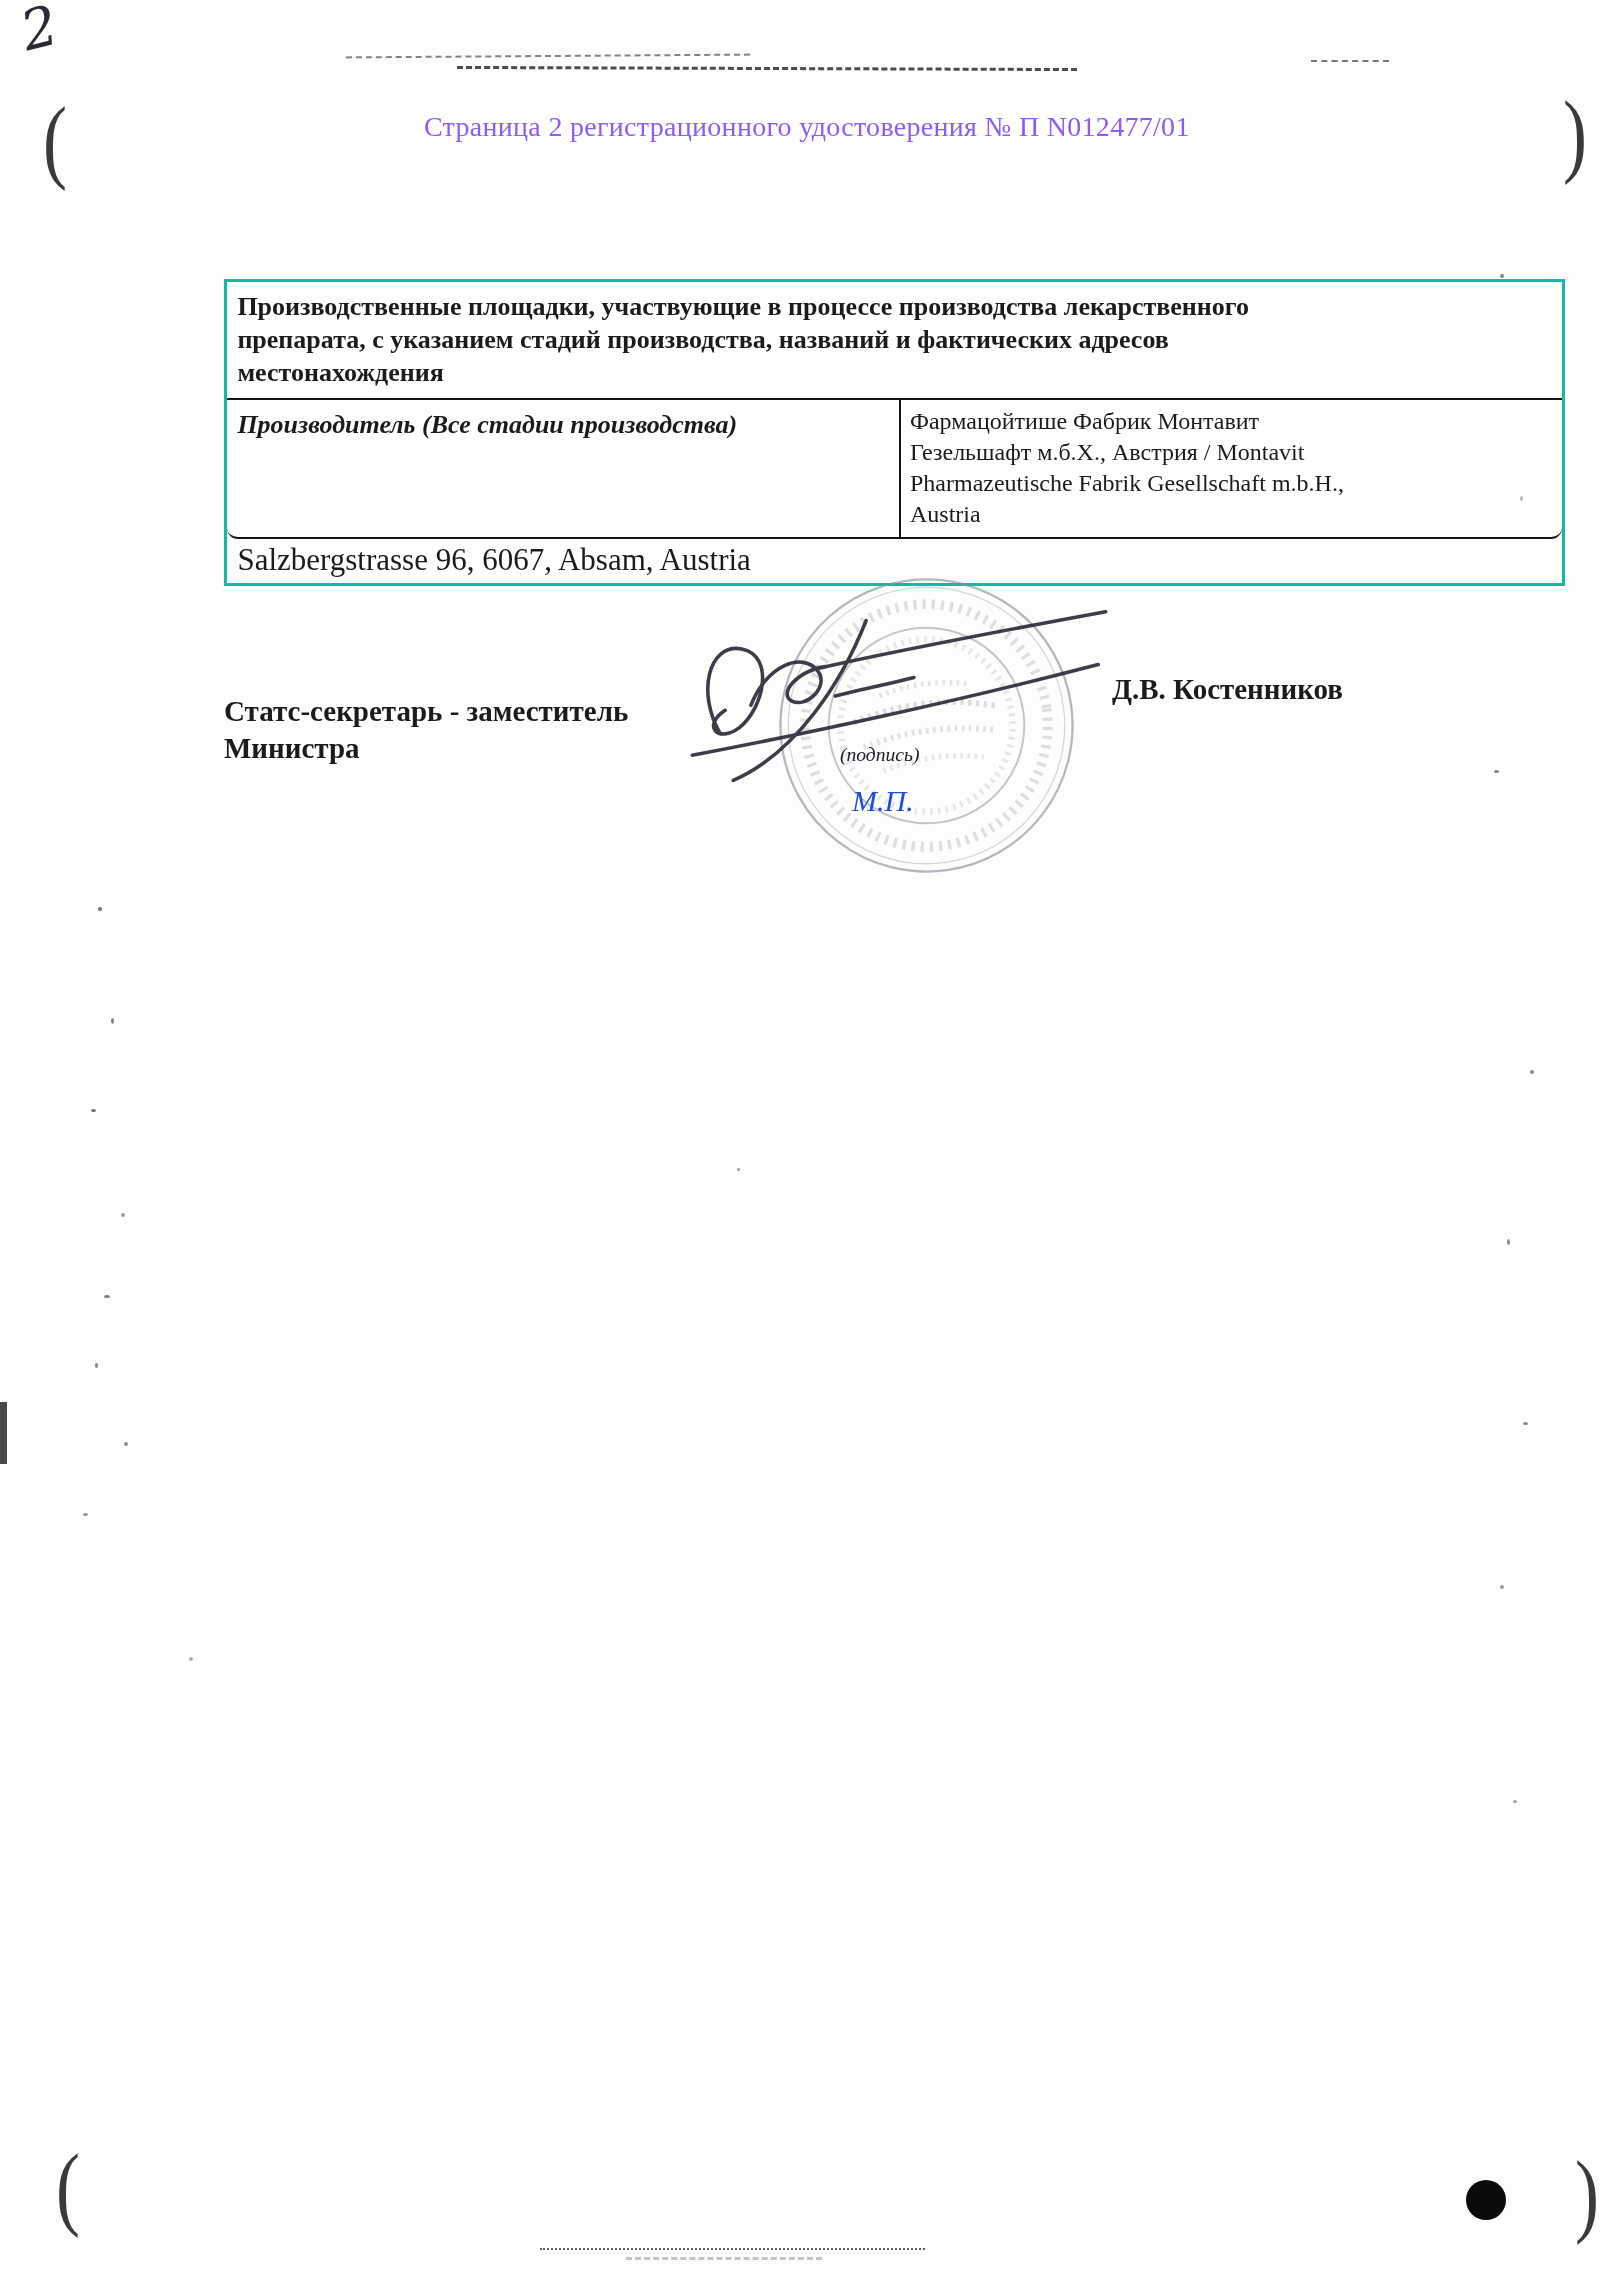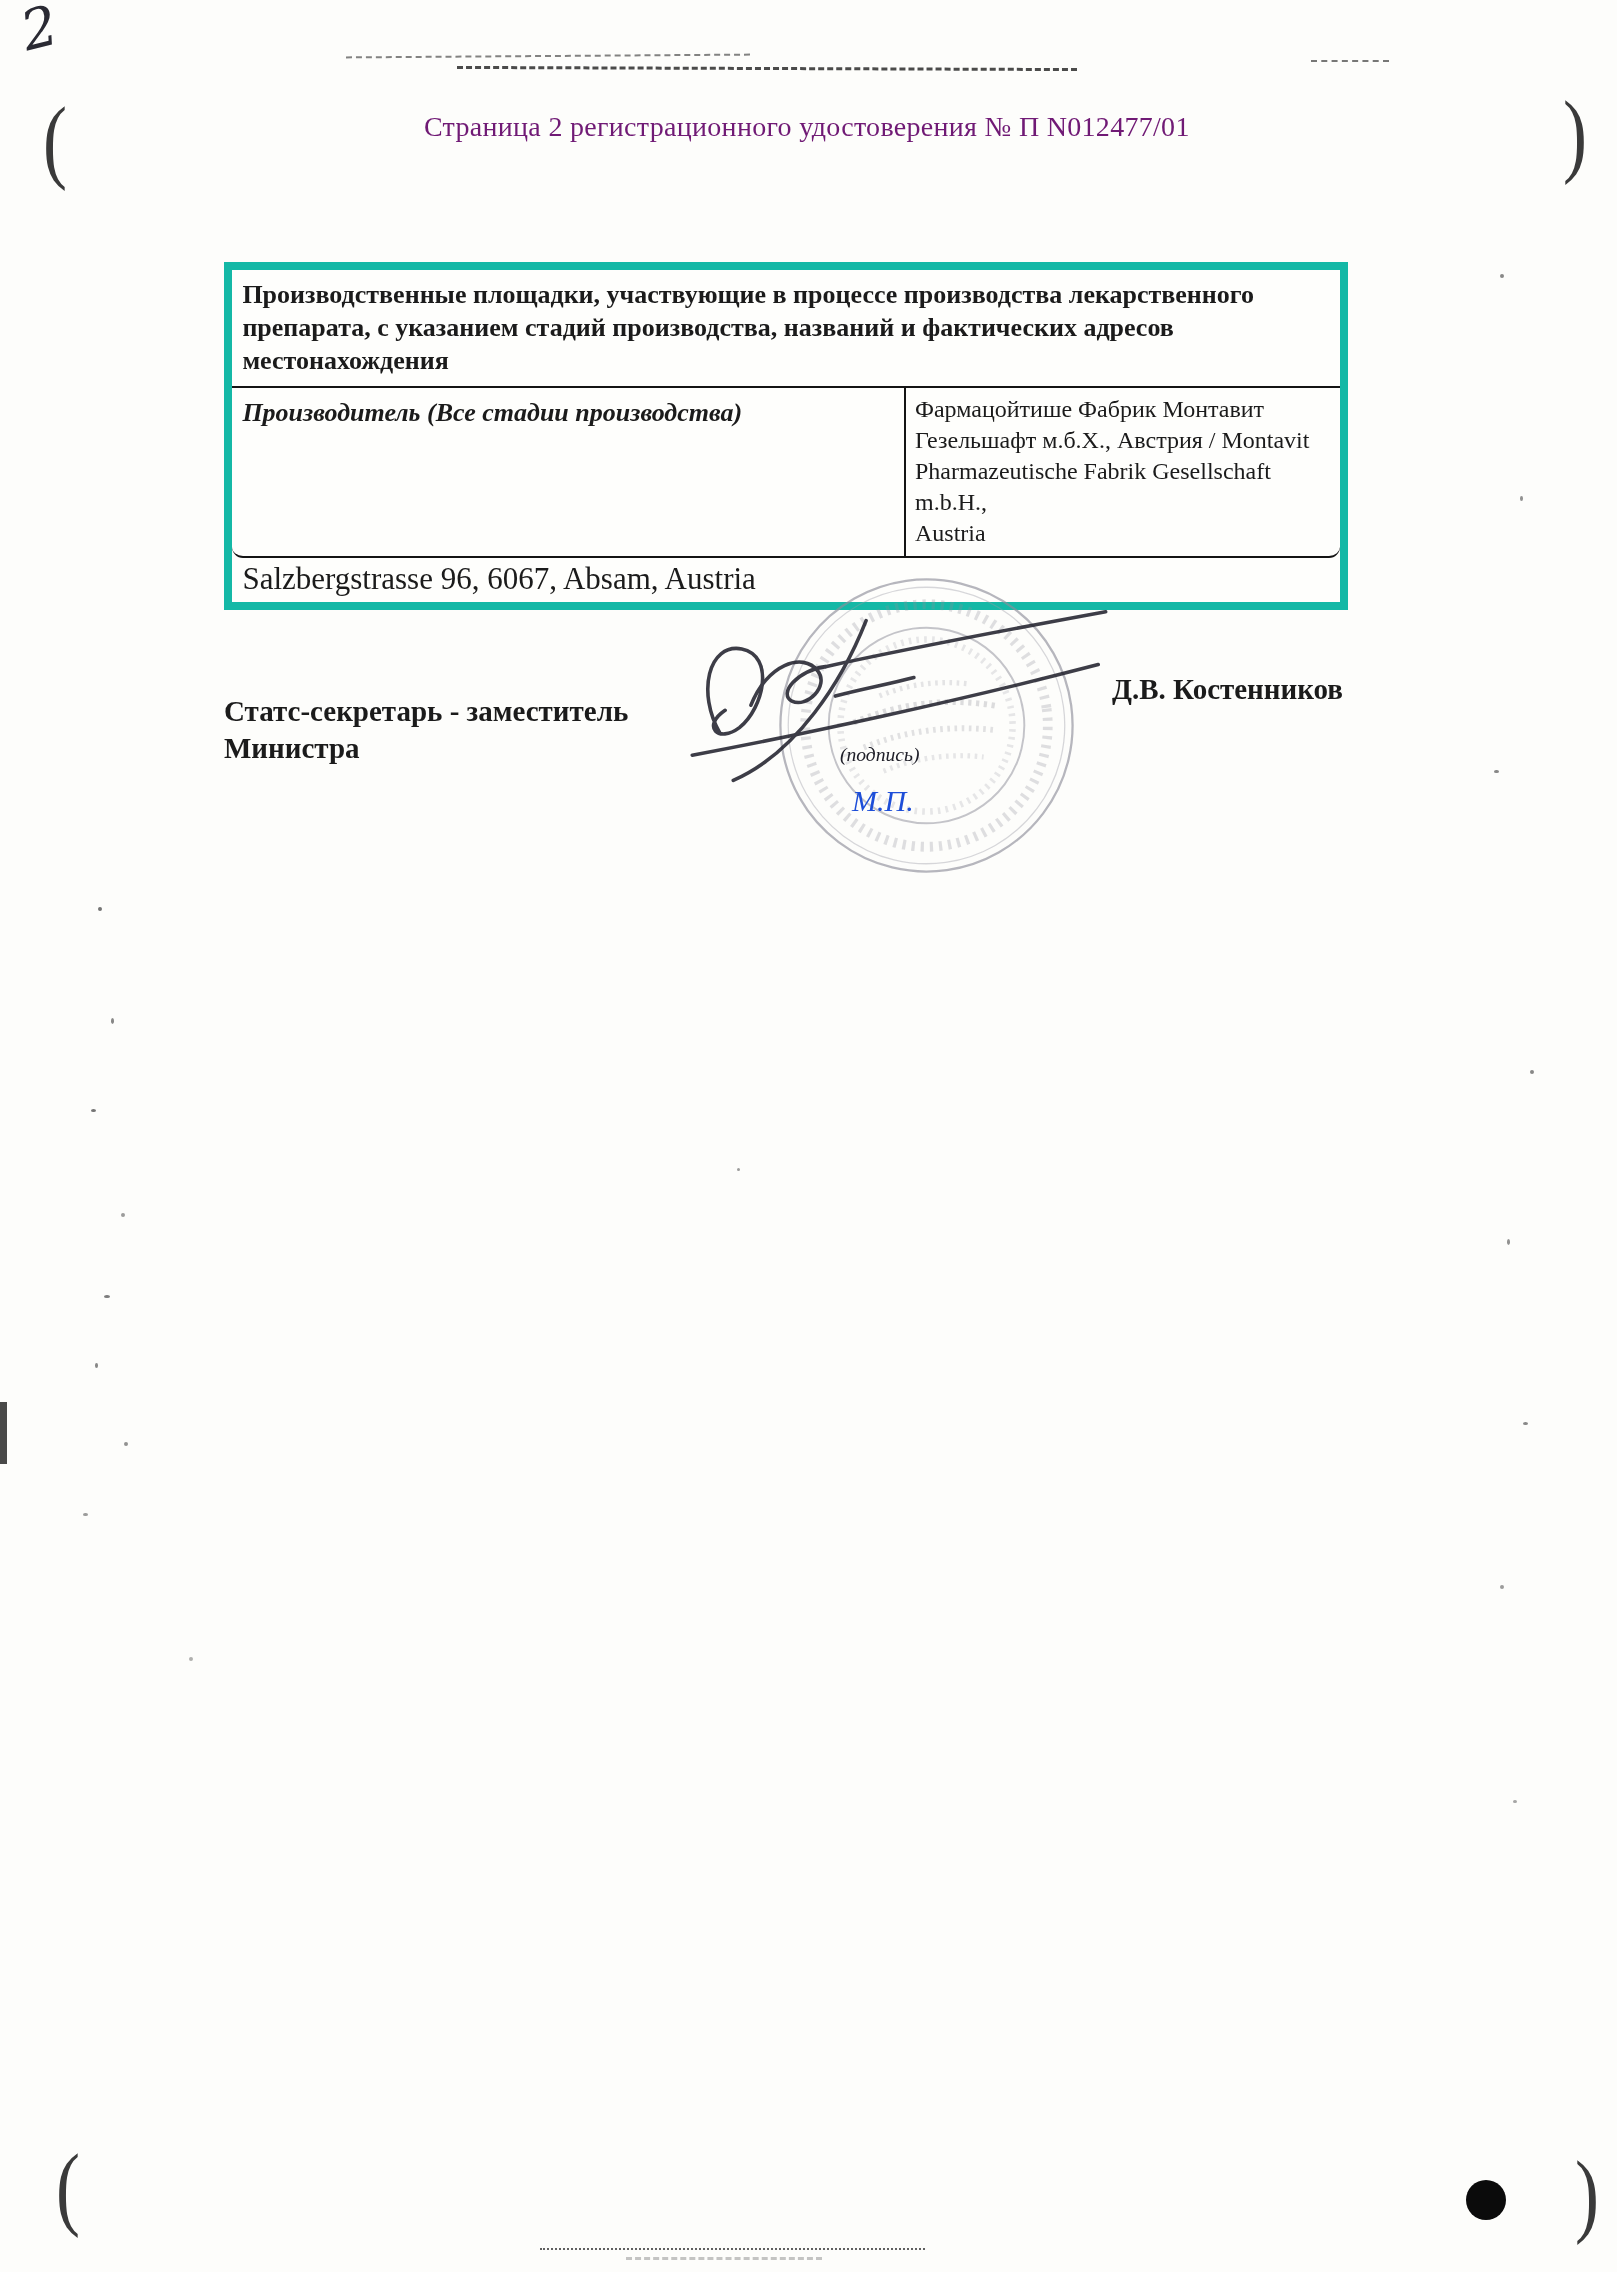--- a/index.html
+++ b/index.html
@@ -8,26 +8,26 @@
     width:1618px;height:2273px;
     background:#fdfdfb;
     font-family:"Liberation Serif","DejaVu Serif",serif;
     color:#1b1b1b;
     overflow:hidden;
   }
   
   .page-header{
     position:absolute;left:424px;top:110px;width:848px;
     font-size:28px;line-height:34px;letter-spacing:0.3px;
-    color:#701a75;
+    color:#8b5cf6;
   }
   
   .reg-table{
-    position:absolute;left:224px;top:262px;width:1124px;
-    border:8px solid #14b8a6;box-sizing:border-box;
+    position:absolute;left:224px;top:279px;width:1341px;
+    border:3px solid #14b8a6;box-sizing:border-box;
     background:rgba(255,255,255,0.4);
   }
   .t-header{
     border-bottom:2px solid #141414;
     padding:7.8px 10.4px 9px 10.4px;
     font-weight:bold;font-size:26px;line-height:33px;
     white-space:pre-line;
   }
   .t-row{display:flex;border-bottom:2px solid #141414;border-radius:11px;}
   .t-cell-left{

